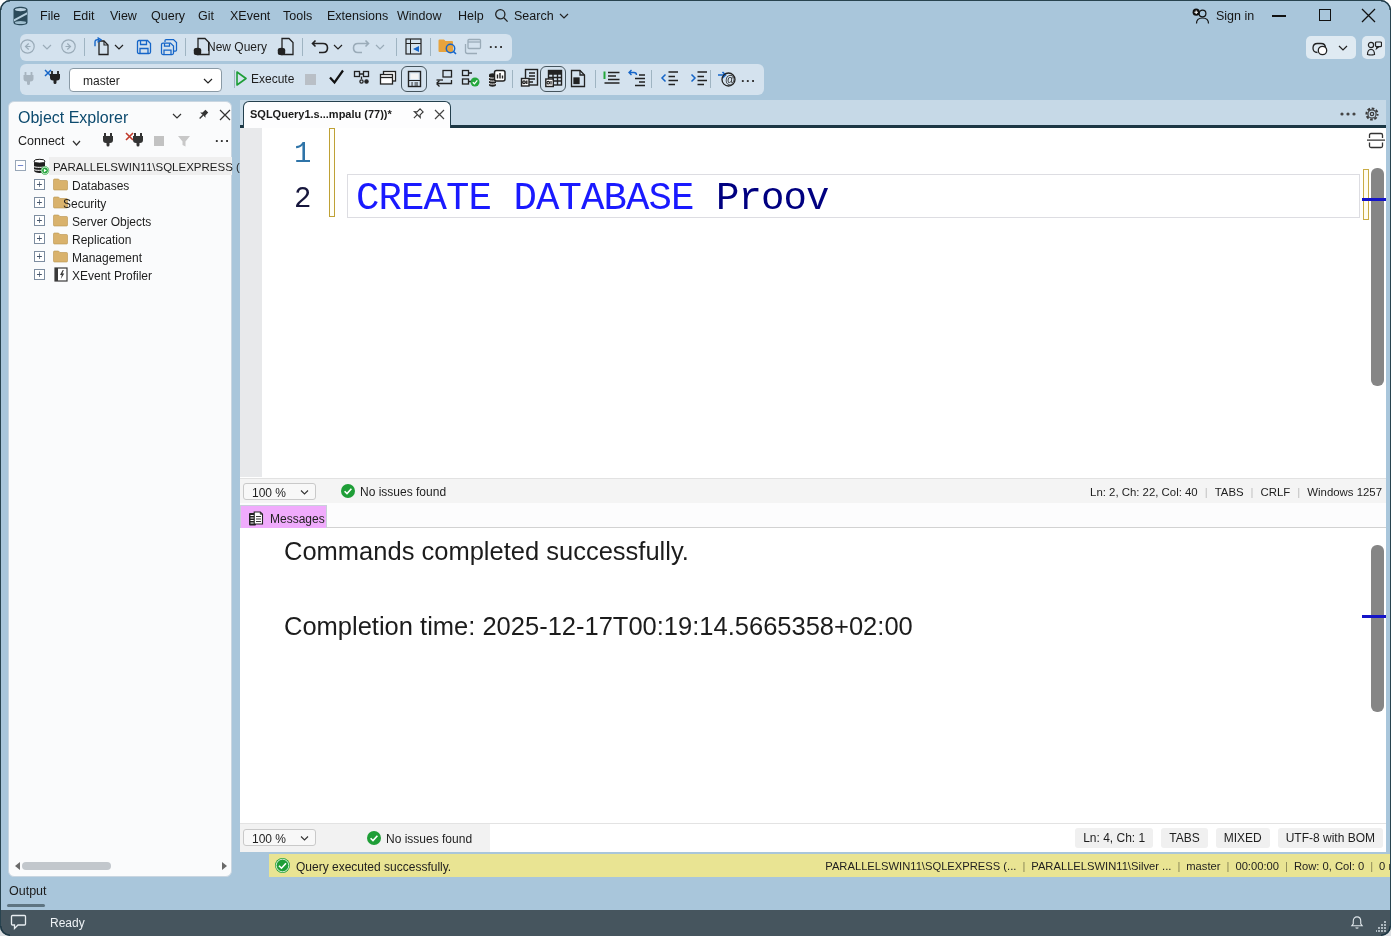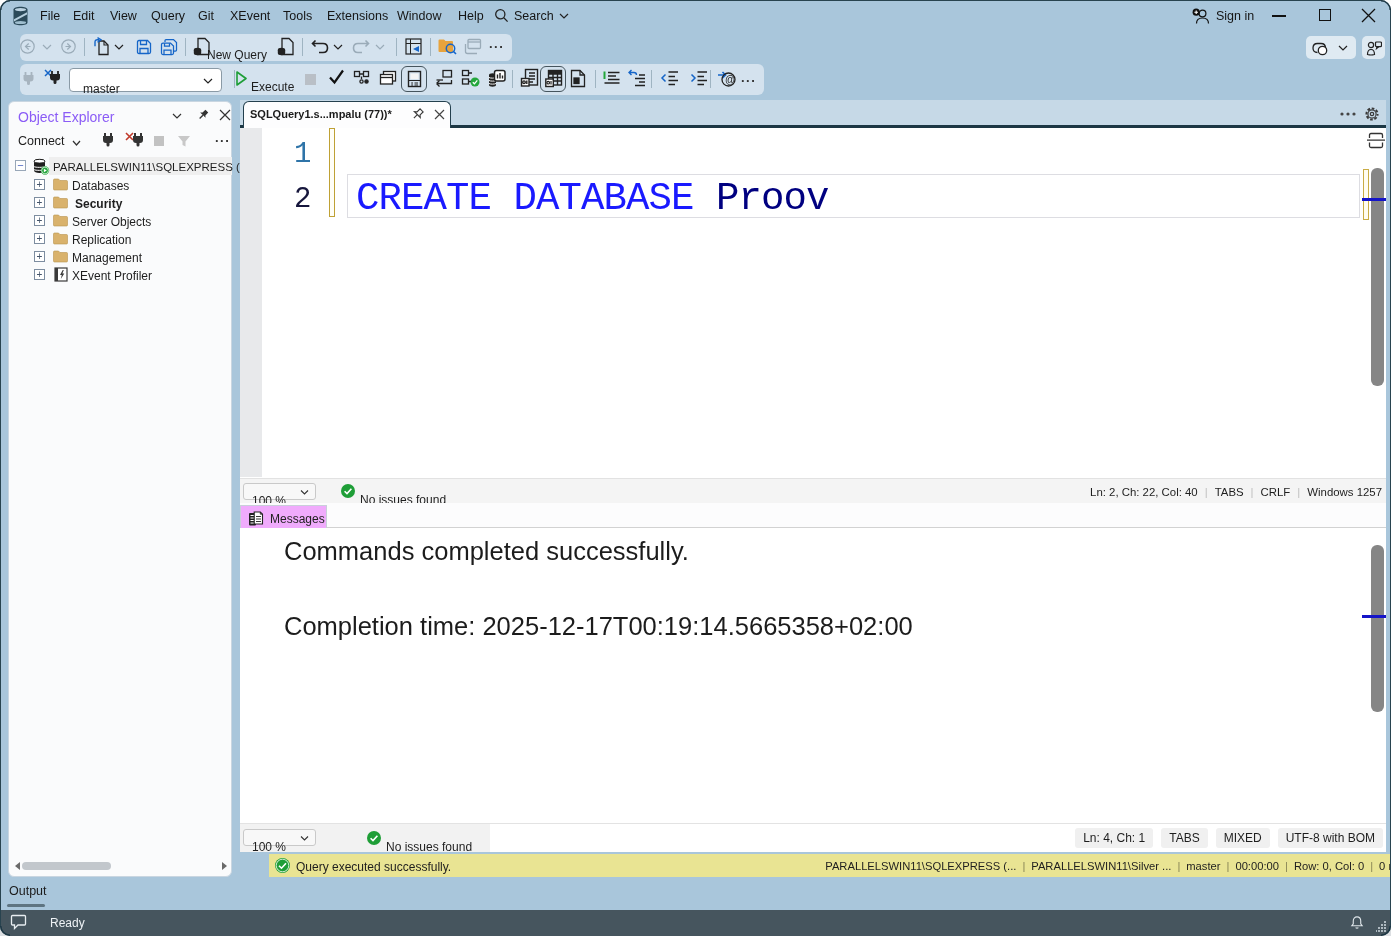--- a/index.html
+++ b/index.html
@@ -1,19 +1,19 @@
 <!DOCTYPE html>
 <html><head>
 <meta charset="utf-8">
 <style>
 * { margin:0; padding:0; box-sizing:border-box; }
 html,body { width:1391px; height:936px; overflow:hidden; }
 body { background:#a9c6db; font-family:"Liberation Sans", sans-serif; color:#1e1e1e; position:relative; }
 .abs { position:absolute; }
-.txt12 { font-size:12px; line-height:1; white-space:nowrap;margin-top:8px; }
+.txt12 { font-size:12px; line-height:1; white-space:nowrap; }
 .sep { width:1px; background:#9fb4c2; }
 svg { display:block; }
 
 
 #menu span.mi { position:absolute; top:9px; font-size:12.5px; color:#151515; }
 
 
 #tb2 { left:20px; top:34px; width:492px; height:27px; background:#d4e2ee; border-radius:6px; }
 #tb2r1 { left:1306px; top:36px; width:50px; height:23px; background:#dfeaf2; border-radius:5px; }
 #tb2r2 { left:1362px; top:36px; width:23px; height:23px; background:#dfeaf2; border-radius:5px; }
@@ -285,21 +285,21 @@
   </svg>
 <div class="abs sep" style="left:710px;top:70px;height:18px;"></div>
 <svg class="abs" style="left:717px;top:70px;" width="19" height="17" viewBox="0 0 19 17">
     <path d="M1 5 L8 5 M5.5 2 L8.5 5 L5.5 8" fill="none" stroke="#1565c8" stroke-width="1.6"></path>
     <circle cx="11.5" cy="9.5" r="6.5" fill="none" stroke="#222" stroke-width="1.3"></circle>
     <text x="8" y="13" font-size="10" fill="#222" font-family="Liberation Sans">@</text>
   </svg>
 <span class="abs" style="left:741px;top:70px;font-size:13px;letter-spacing:1.5px;color:#333;font-weight:bold;">...</span>
 
 <div id="objp" class="abs">
-  <span class="abs" style="left:9px;top:7px;font-size:14px;color:#8b5cf6;">Object Explorer</span>
+  <span class="abs" style="left:9px;top:7px;font-size:16px;color:#0c4a6e;">Object Explorer</span>
   <svg class="abs" style="left:163px;top:11px;" width="10" height="6" viewBox="0 0 10 6" fill="none" stroke="#333" stroke-width="1.2">
       <path d="M1 1 L5 5 L9 1"></path>
     </svg>
   <svg class="abs" style="left:187px;top:6px;transform:rotate(45deg);" width="14" height="14" viewBox="0 0 14 14">
       <path d="M5 1.6 L9 1.6 L9 5.6 L10.8 7.2 L3.2 7.2 L5 5.6 Z" fill="#333"></path>
       <rect x="6.4" y="7.2" width="1.3" height="4.6" fill="#333"></rect>
     </svg>
   <svg class="abs" style="left:210px;top:7px;" width="12" height="12" viewBox="0 0 12 12" stroke="#333" stroke-width="1.2">
       <path d="M1 1 L11 11 M11 1 L1 11"></path>
     </svg>
@@ -327,21 +327,21 @@
       <svg class="abs folder" style="left:44px;top:2px;" width="15" height="13" viewBox="0 0 15 13">
         <path d="M0.5 2 Q0.5 1 1.5 1 L5.5 1 L7 2.5 L13.5 2.5 Q14.5 2.5 14.5 3.5 L14.5 11 Q14.5 12 13.5 12 L1.5 12 Q0.5 12 0.5 11 Z" fill="#d9b26c" stroke="#b9934e" stroke-width="0.6"></path>
       </svg>
       <span class="lbl" style="left:63px;">Databases</span>
     </div>
   <div class="trow" style="top:92px;">
       <span class="pbox">+</span>
       <svg class="abs folder" style="left:44px;top:2px;" width="15" height="13" viewBox="0 0 15 13">
         <path d="M0.5 2 Q0.5 1 1.5 1 L5.5 1 L7 2.5 L13.5 2.5 Q14.5 2.5 14.5 3.5 L14.5 11 Q14.5 12 13.5 12 L1.5 12 Q0.5 12 0.5 11 Z" fill="#d9b26c" stroke="#b9934e" stroke-width="0.6"></path>
       </svg>
-      <span class="lbl" style="left:66px;font-weight:bold;">Security</span>
+      <span class="lbl" style="left:54px;">Security</span>
     </div>
   <div class="trow" style="top:110px;">
       <span class="pbox">+</span>
       <svg class="abs folder" style="left:44px;top:2px;" width="15" height="13" viewBox="0 0 15 13">
         <path d="M0.5 2 Q0.5 1 1.5 1 L5.5 1 L7 2.5 L13.5 2.5 Q14.5 2.5 14.5 3.5 L14.5 11 Q14.5 12 13.5 12 L1.5 12 Q0.5 12 0.5 11 Z" fill="#d9b26c" stroke="#b9934e" stroke-width="0.6"></path>
       </svg>
       <span class="lbl" style="left:63px;">Server Objects</span>
     </div>
   <div class="trow" style="top:128px;">
       <span class="pbox">+</span>

